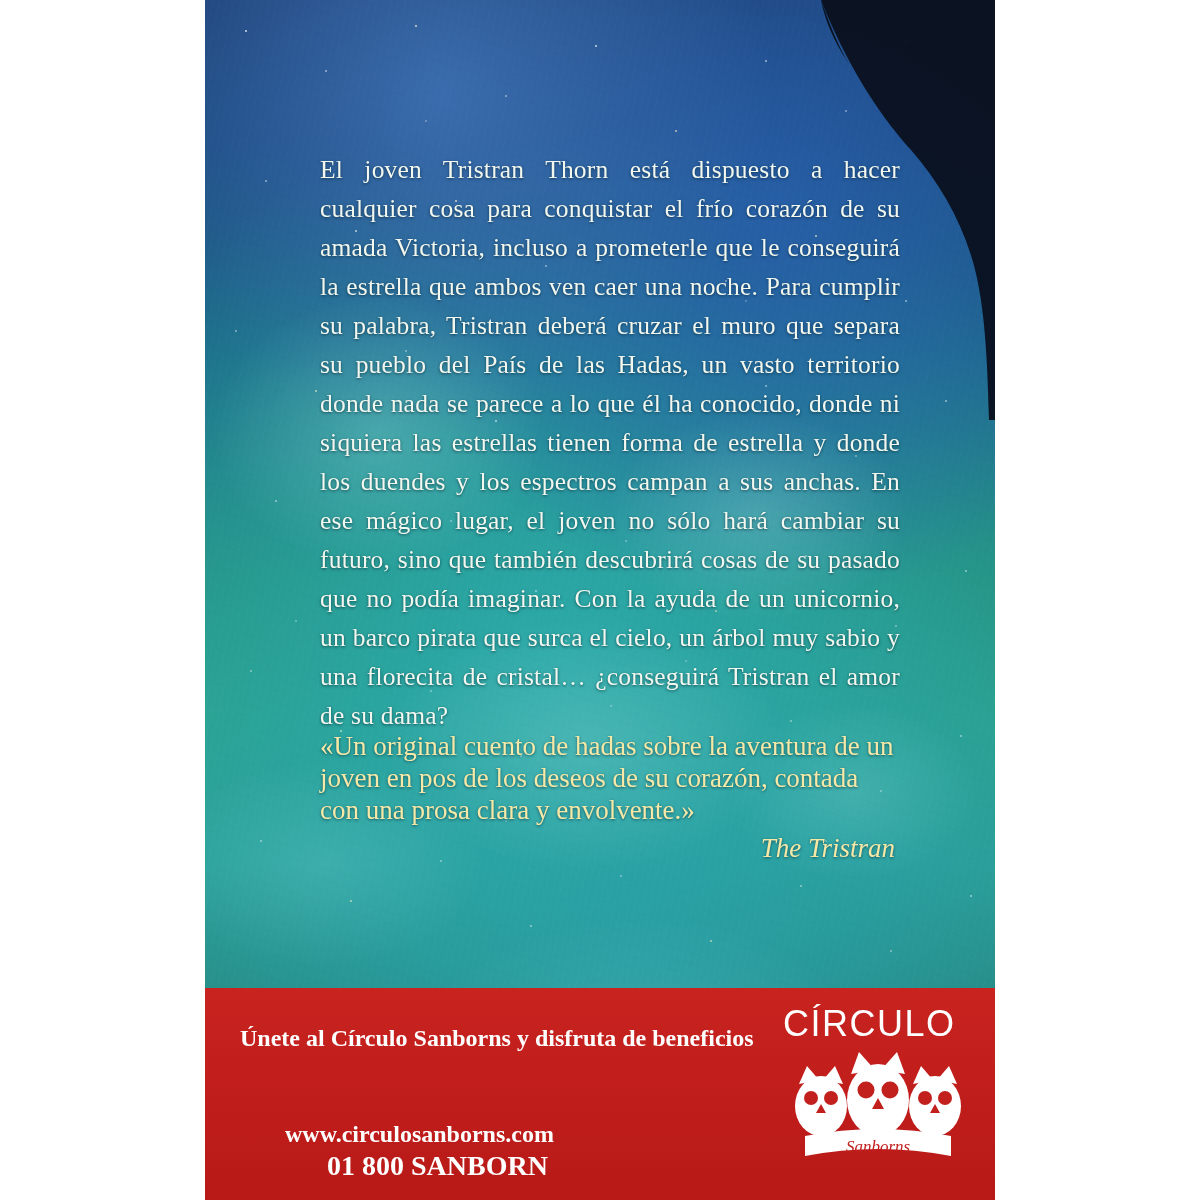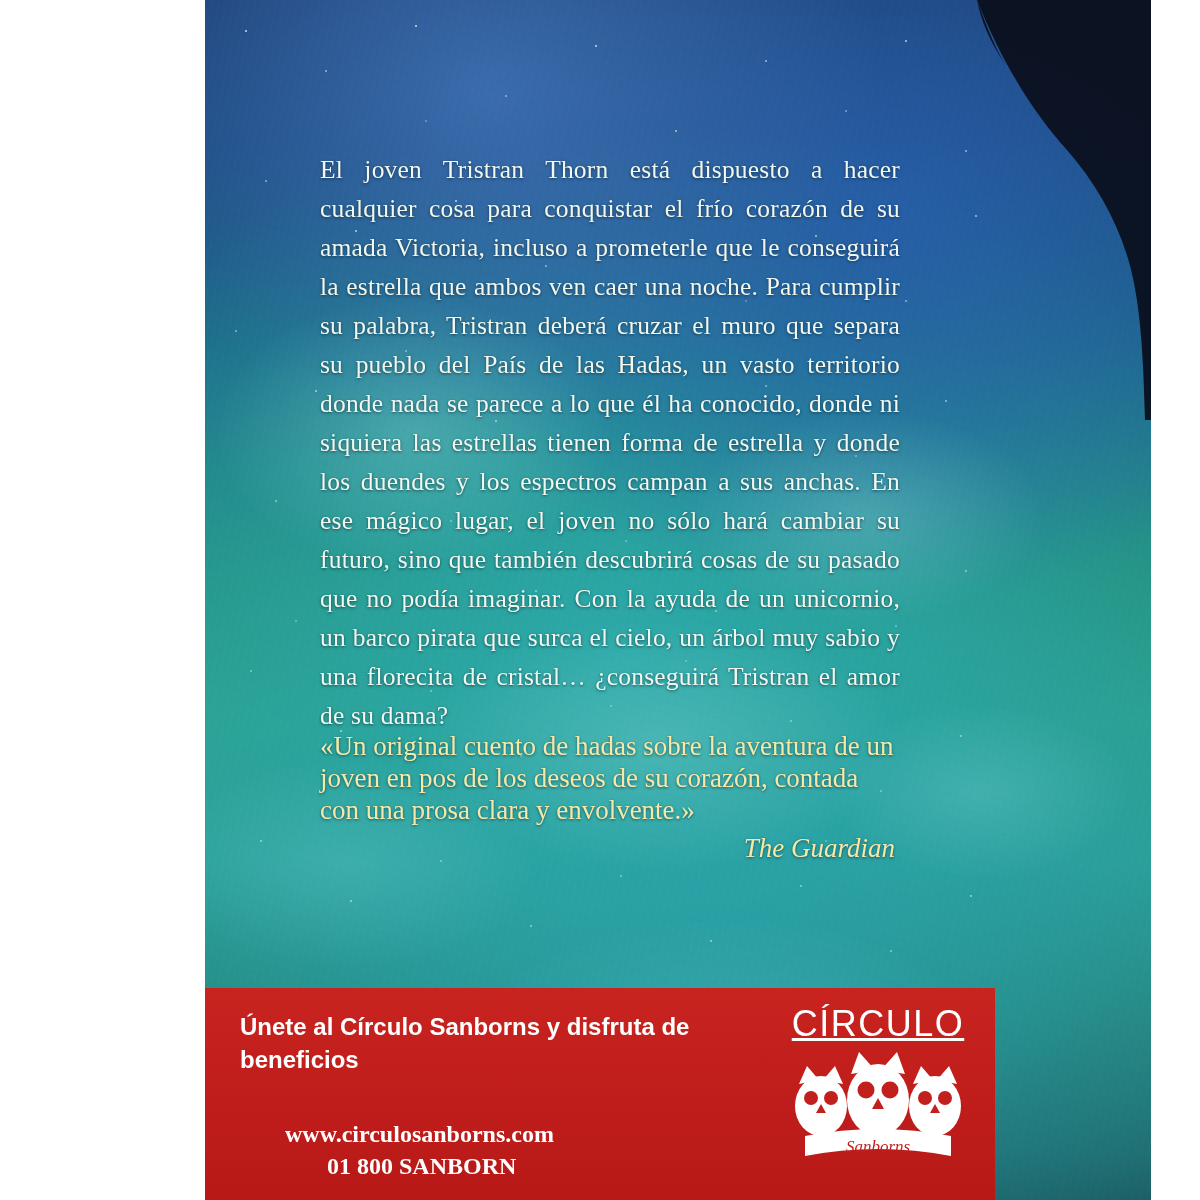--- a/index.html
+++ b/index.html
@@ -19,21 +19,21 @@
     width: 1200px;
     height: 1200px;
     background: #ffffff;
   }
 
   
   #cover {
     position: absolute;
     left: 205px;
     top: 0;
-    width: 946px;
+    width: 790px;
     height: 1200px;
     overflow: hidden;
     background: #14532d;
   }
 
   
   .bg-base {
     position: absolute;
     inset: 0;
     background:
@@ -171,51 +171,51 @@
   .band-text {
     position: absolute;
     left: 35px;
     top: 22px;
     width: 530px;
   }
   .band-line {
     font-size: 24px;
     line-height: 33px;
     font-weight: bold;
-    font-family: Liberation Sans, sans-serif;
+    font-family: Liberation Serif, serif;
+    margin-top: 12px;
   }
   .band-contact {
     position: absolute;
     left: 35px;
     bottom: 18px;
     width: 540px;
     margin-left: 45px;
   }
   .band-contact .site {
     font-size: 24px;
     font-weight: bold;
     line-height: 32px;
   }
   .band-contact .phone {
-    font-size: 24px;
+    font-size: 28px;
     font-weight: bold;
     line-height: 32px;
     padding-left: 42px;
   }
 
   
   .logo {
     position: absolute;
     right: 22px;
     top: 16px;
     width: 190px;
     height: 178px;
     color: #ffffff;
-    text-align: center;
-    text-decoration: underline;
+    text-align: left;
   }
   .logo-word {
     font-family: "Liberation Sans", sans-serif;
     font-size: 36px;
     letter-spacing: 1.5px;
     line-height: 40px;
     font-weight: 400;
   }
   .logo-owls {
     position: relative;
@@ -240,21 +240,21 @@
       <svg width="270" height="420" viewBox="0 0 270 420" xmlns="http://www.w3.org/2000/svg">
         <path d="M270 0 H96 C120 60 150 110 186 150 C214 182 236 220 248 262 C258 298 262 340 264 420 H270 Z" fill="#0a1220" opacity="0.97"></path>
         <path d="M96 0 C104 22 112 44 124 64 C108 40 100 20 96 0 Z" fill="#0a1220"></path>
       </svg>
     </div>
 
     <div class="blurb">El joven Tristran Thorn está dispuesto a hacer cualquier cosa para conquistar el frío corazón de su amada Victoria, incluso a prometerle que le conseguirá la estrella que ambos ven caer una noche. Para cumplir su palabra, Tristran deberá cruzar el muro que separa su pueblo del País de las Hadas, un vasto territorio donde nada se parece a lo que él ha conocido, donde ni siquiera las estrellas tienen forma de estrella y donde los duendes y los espectros campan a sus anchas. En ese mágico lugar, el joven no sólo hará cambiar su futuro, sino que también descubrirá cosas de su pasado que no podía imaginar. Con la ayuda de un unicornio, un barco pirata que surca el cielo, un árbol muy sabio y una florecita de cristal… ¿conseguirá Tristran el amor de su dama?</div>
 
     <div class="quote">
       <div>«Un original cuento de hadas sobre la aventura de un joven en pos de los deseos de su corazón, contada con una prosa clara y envolvente.»</div>
-      <div class="quote-source">The Guardian</div>
+      <div class="quote-source">The Tristran</div>
     </div>
 
     <div class="band">
       <div class="band-text">
         <div class="band-line">Únete al Círculo Sanborns y disfruta de beneficios</div>
       </div>
 
       <div class="band-contact">
         <div class="site">www.circulosanborns.com</div>
         <div class="phone">01 800 SANBORN</div>

